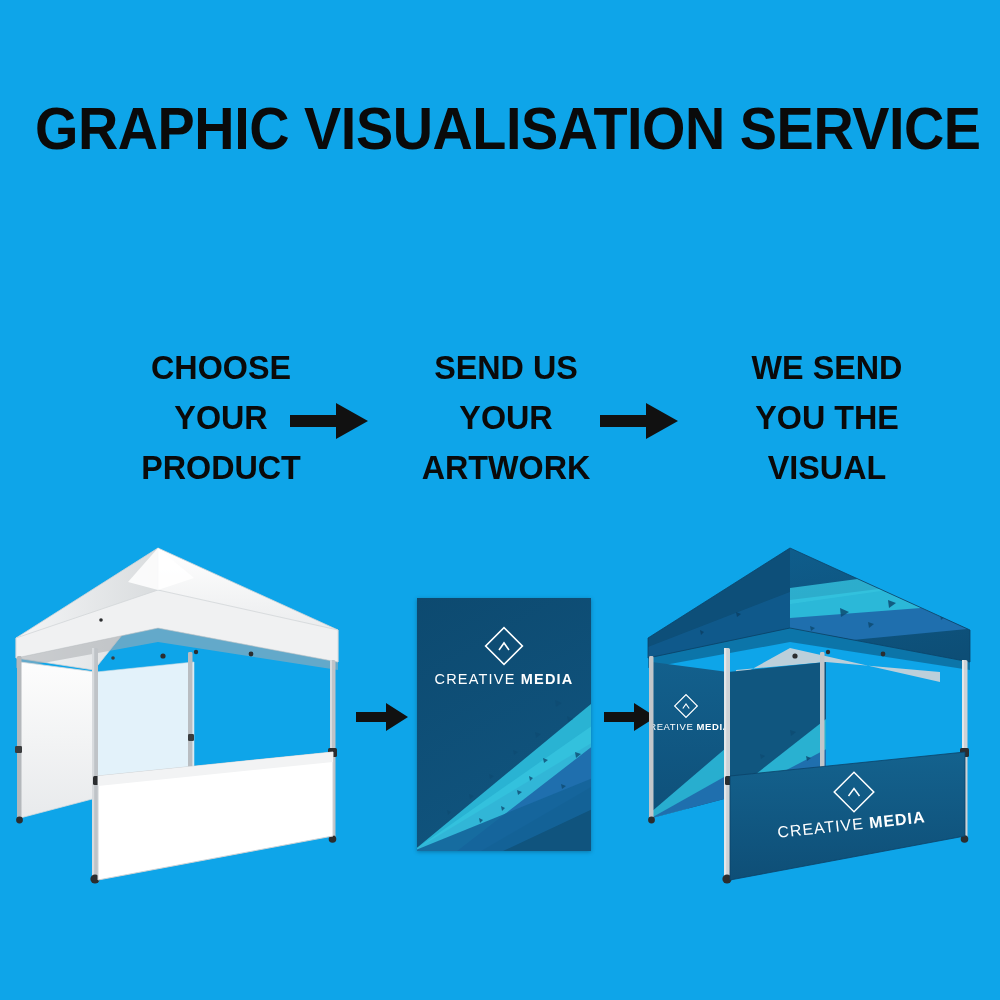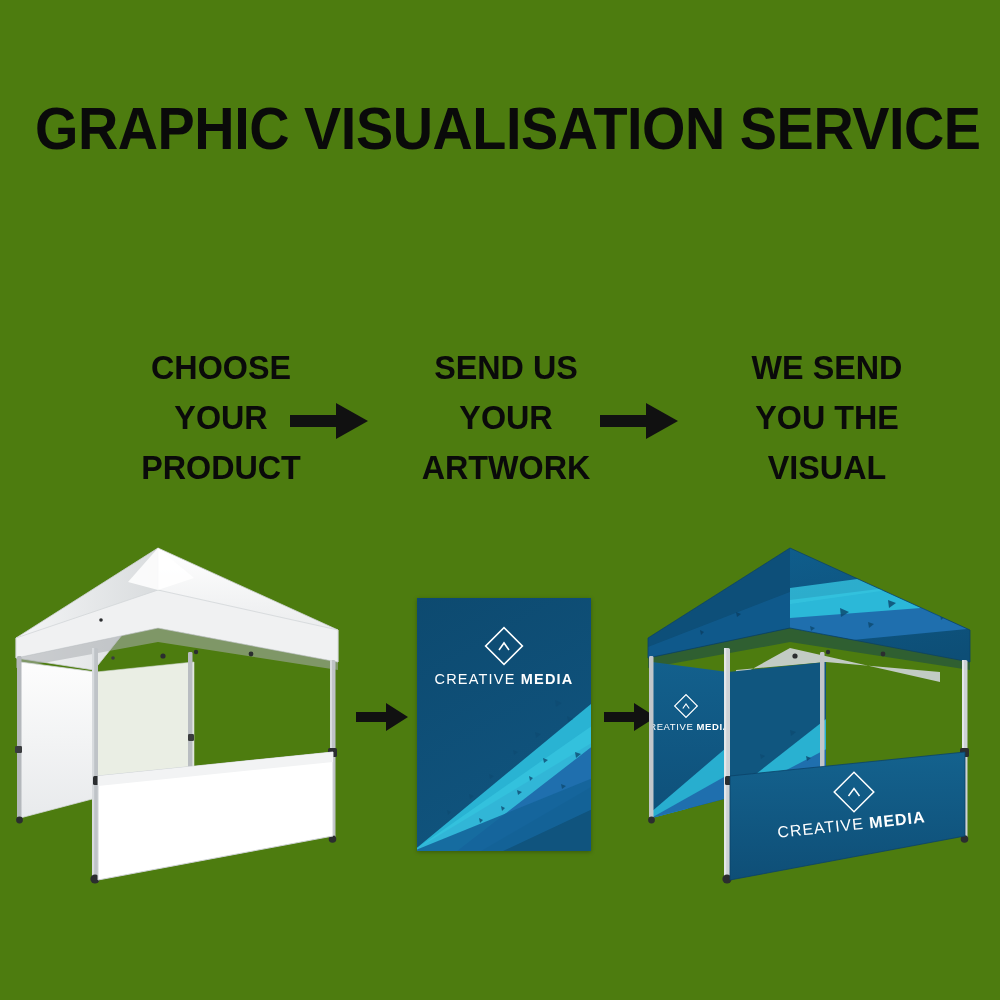--- a/index.html
+++ b/index.html
@@ -4,21 +4,21 @@
 <style>
   html, body {
     margin: 0;
     padding: 0;
     background: #ffffff;
   }
   .page {
     position: relative;
     width: 1000px;
     height: 1000px;
-    background: #4d7c0f;
+    background: #0ea5e9;
     overflow: hidden;
     font-family: "Liberation Sans", sans-serif;
   }
 
   
   .title {
     position: absolute;
     top: 98px;
     left: 0;
     width: 1000px;

